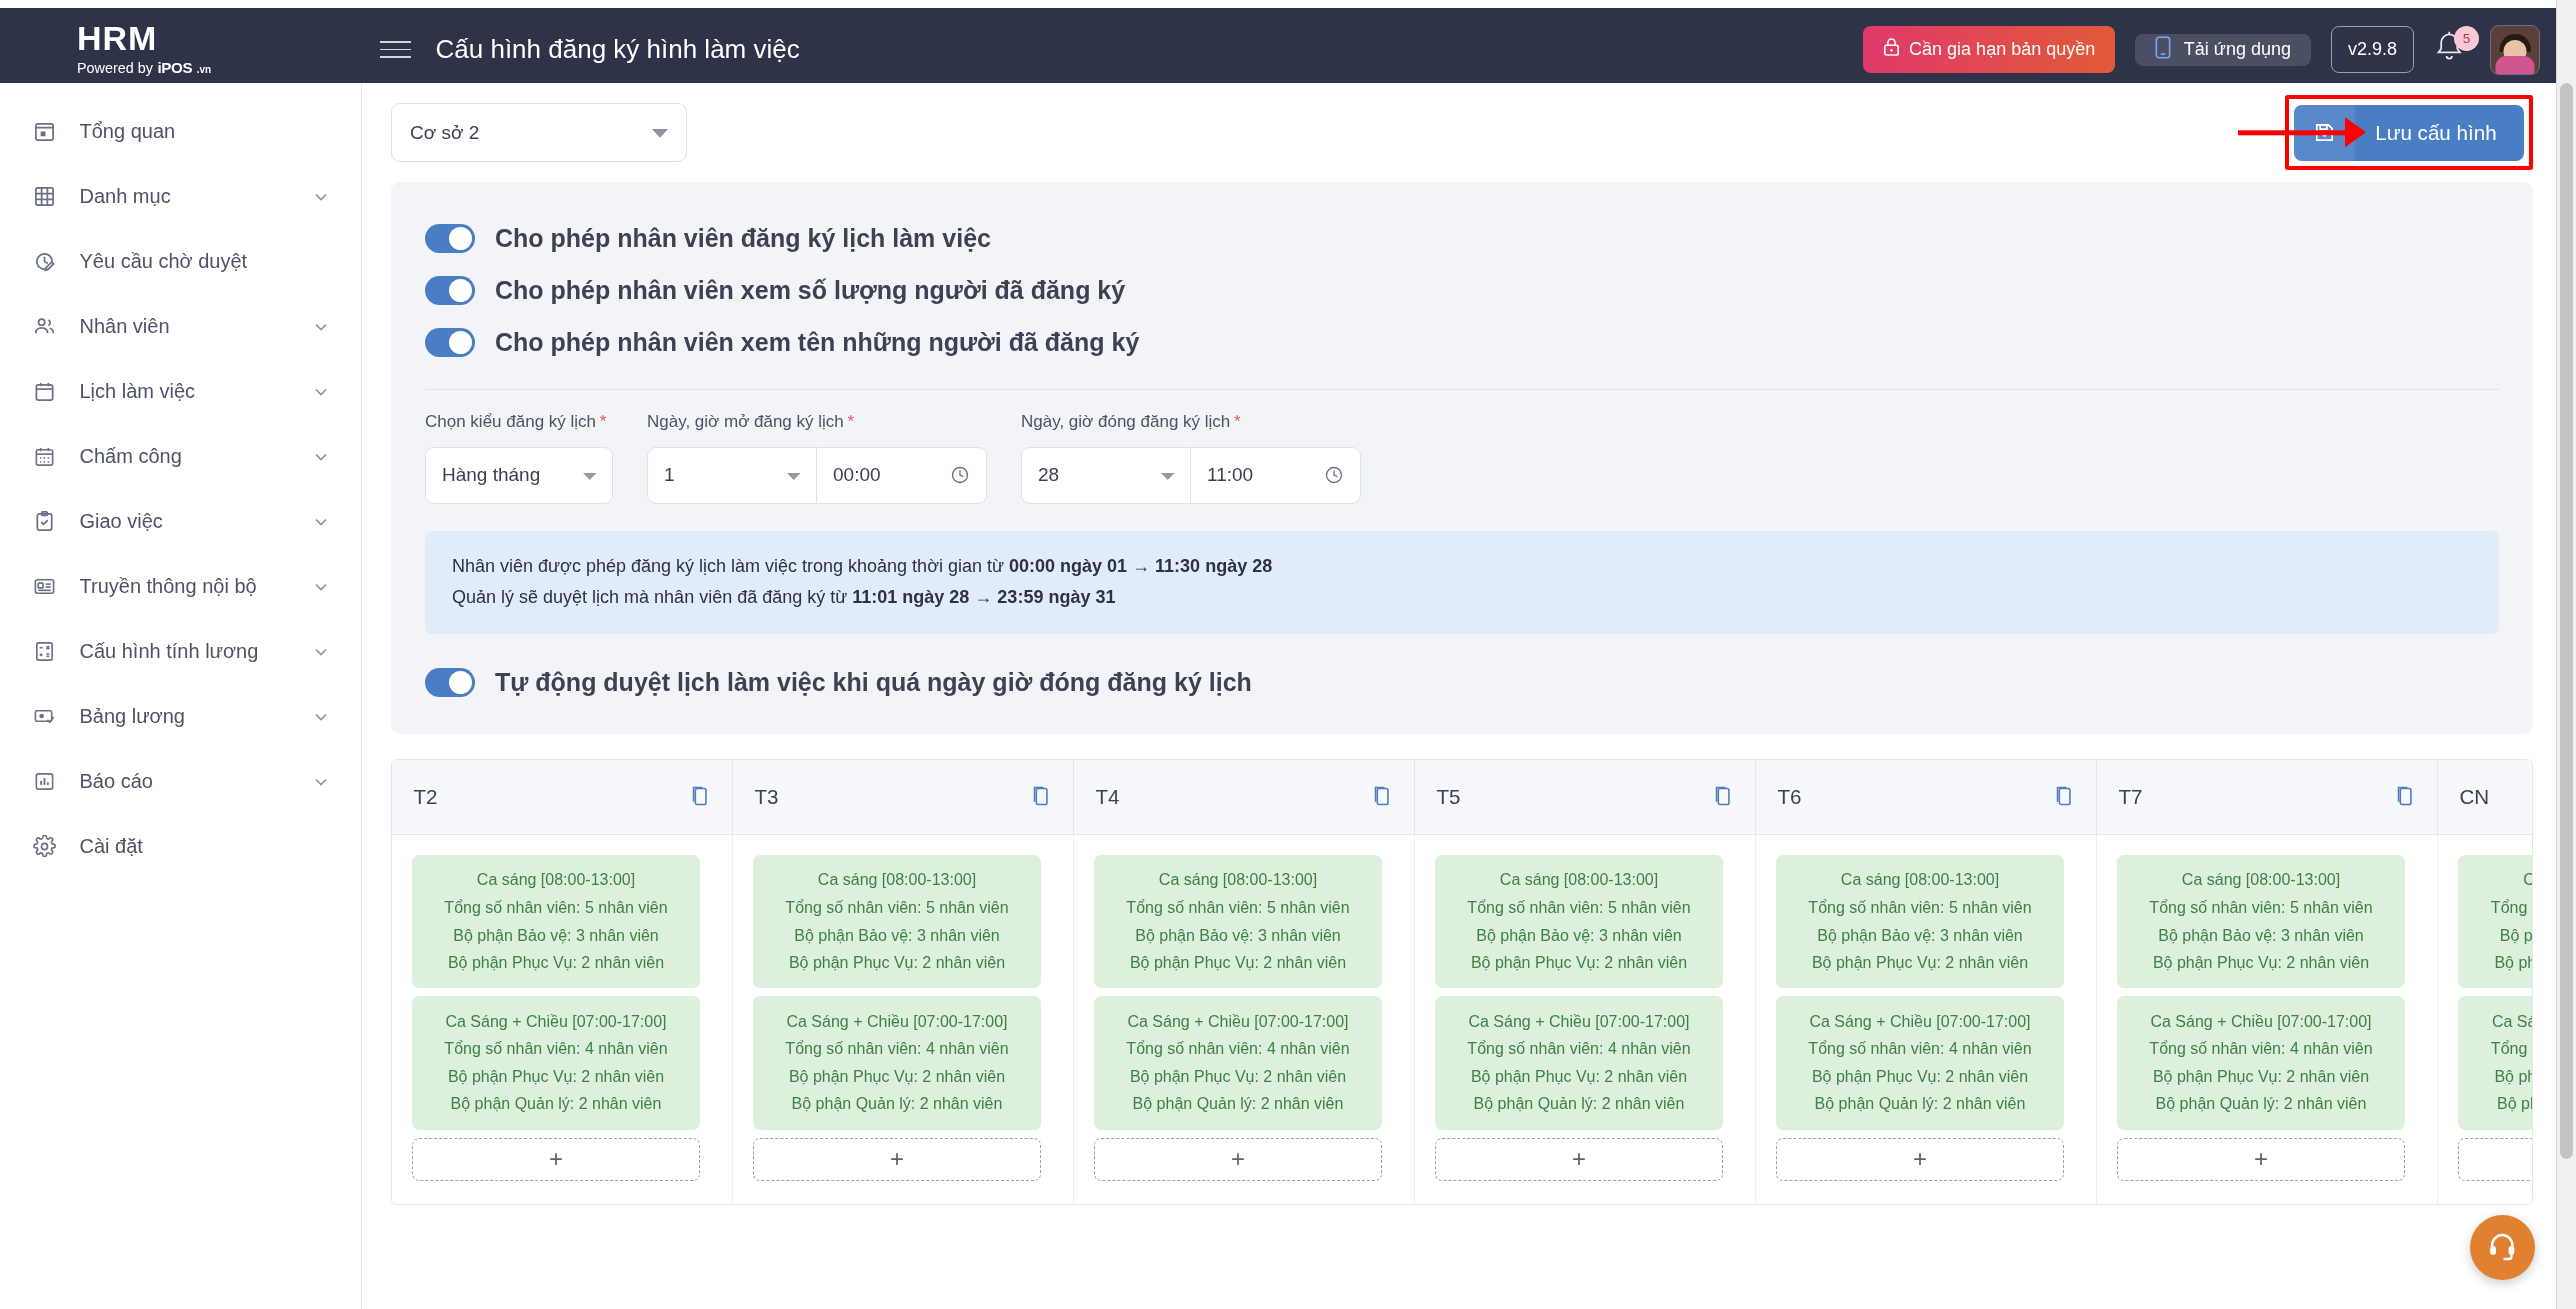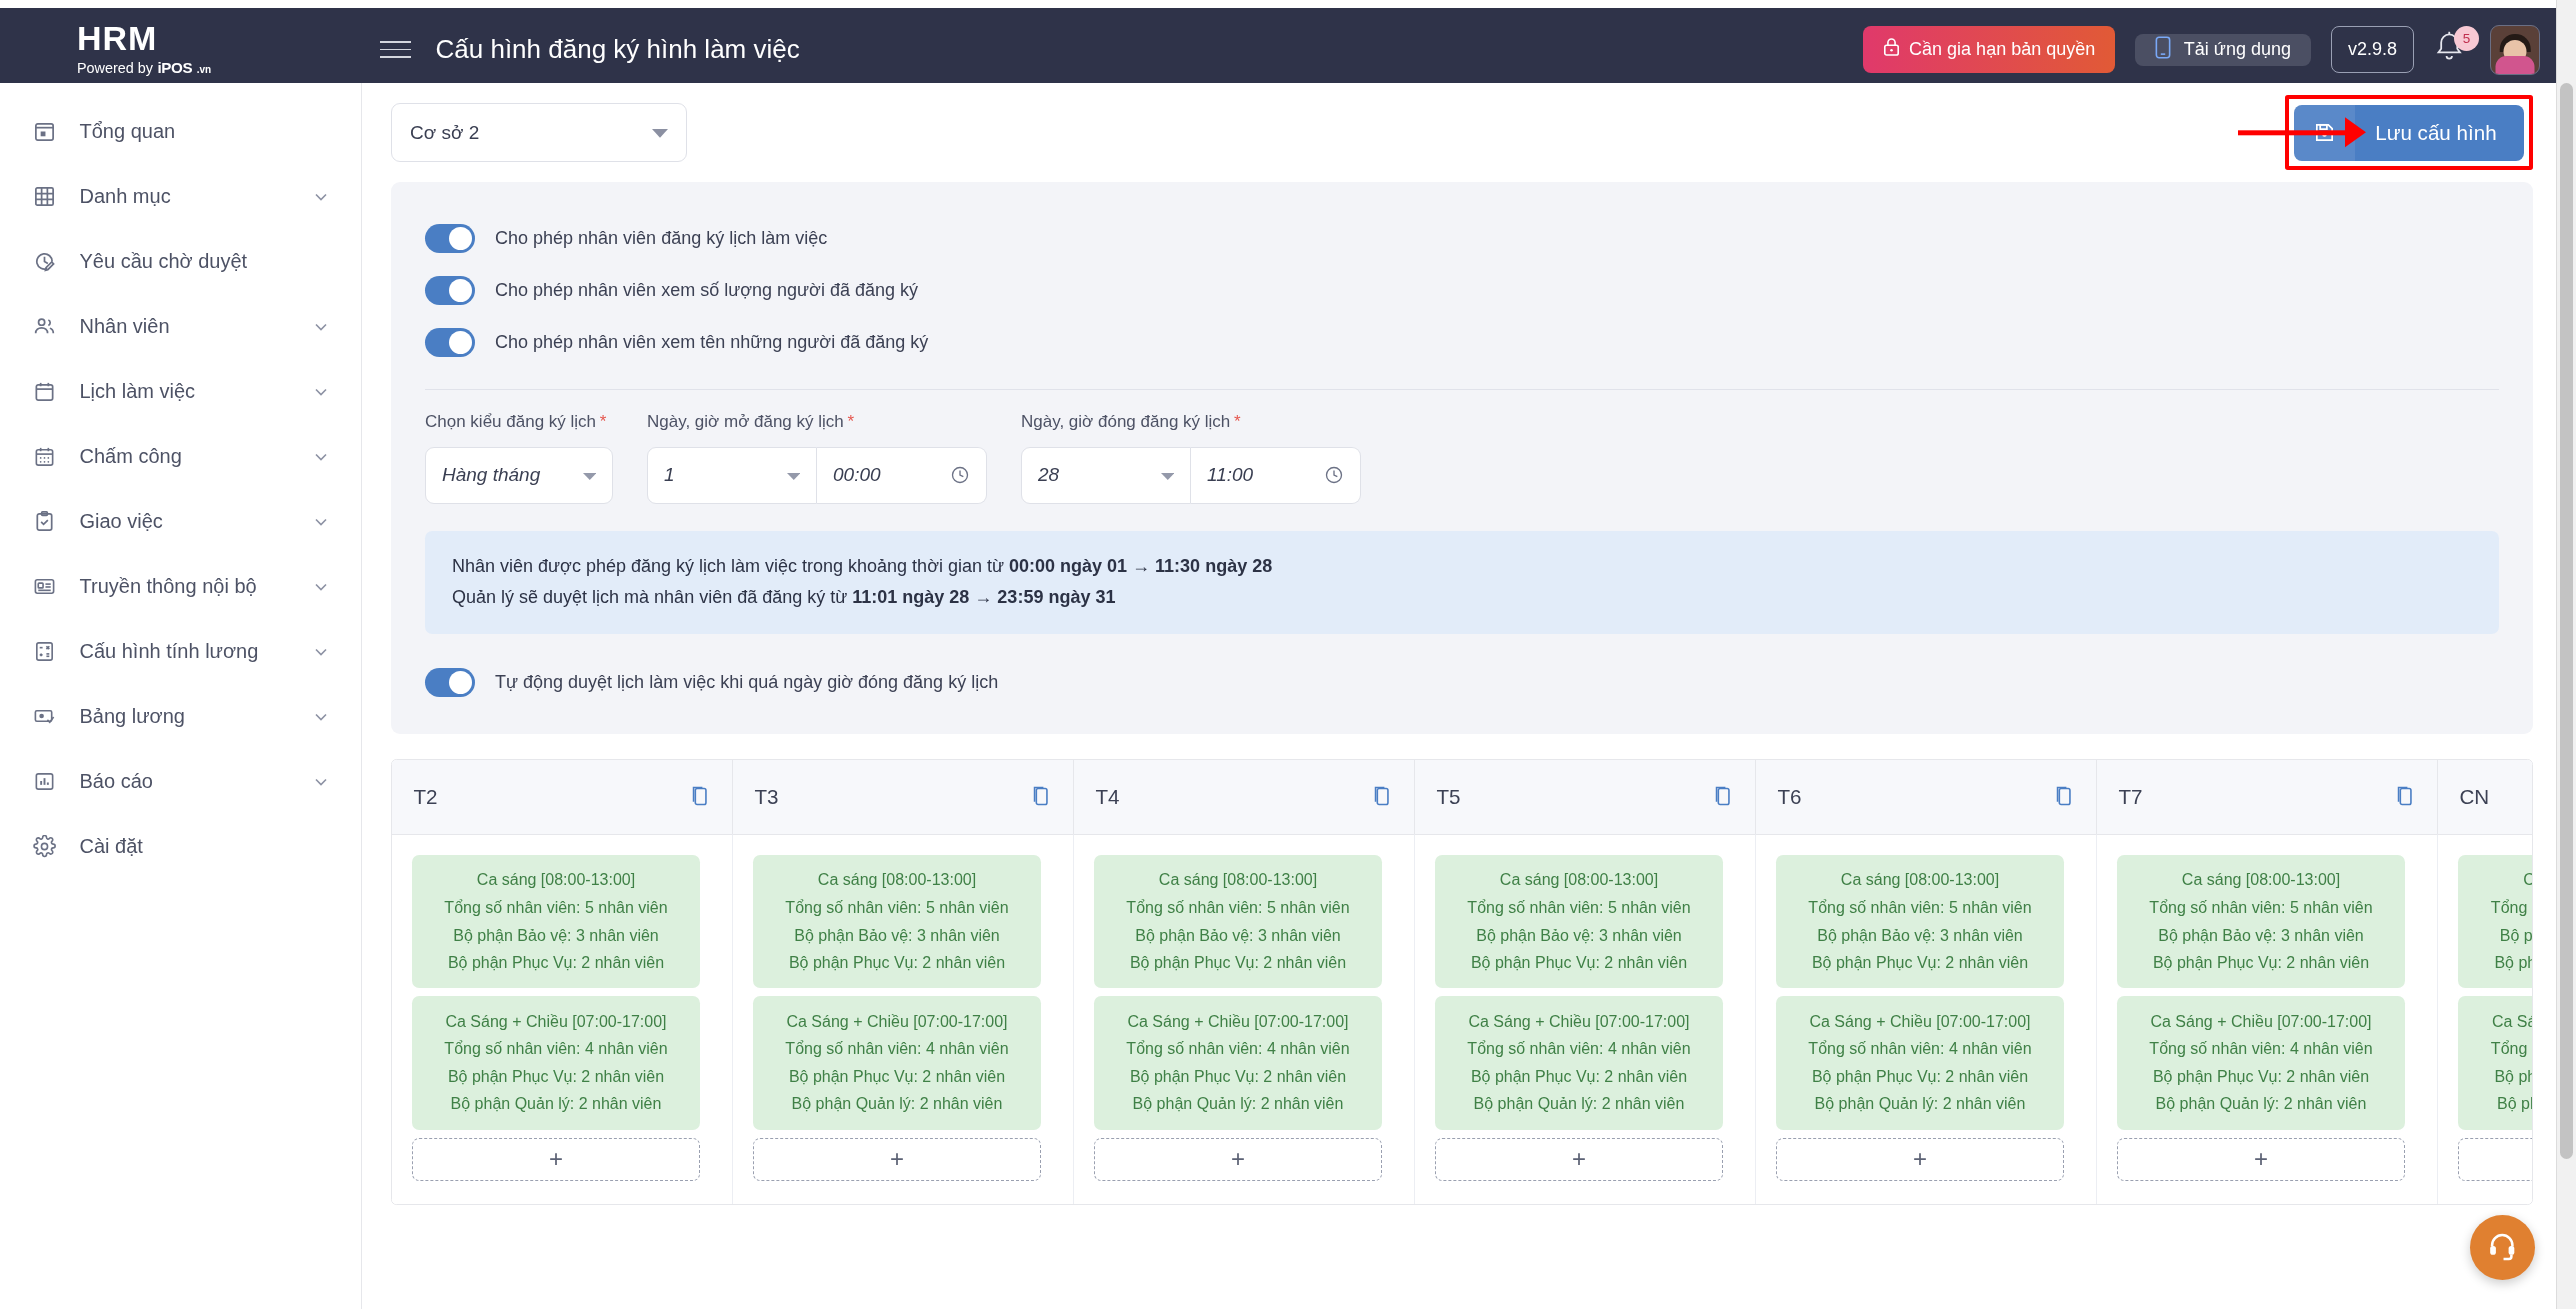--- a/index.html
+++ b/index.html
@@ -159,35 +159,35 @@
   }
   .toggle-row { display: flex; align-items: center; height: 52px; }
   .switch {
     width: 50px; height: 29px; border-radius: 14.4px; background: #4a7ec4;
     position: relative; flex: 0 0 50px; cursor: pointer; margin-right: 20px;
   }
   .switch .knob {
     position: absolute; right: 2.7px; top: 2.7px; width: 23px; height: 23px;
     border-radius: 50%; background: #ffffff;
   }
-  .toggle-label { font-size: 18px; color: #3c4154; }
+  .toggle-label { font-size: 25px; color: #3c4154; font-weight: bold; }
 
   .divider { height: 0.9px; background: #e0e2ea; margin: 20px 0 23px 0; }
 
   .fields-row { display: flex; align-items: flex-start; gap: 0; }
   .field-group { margin-right: 34px; }
   .field-label {
     font-size: 17px; color: #4d5265; margin-bottom: 14.4px; white-space: nowrap;
   }
   .req { color: #e5574f; margin-left: 3.6px; }
   .ctrl-row { display: flex; }
   .ctrl {
     height: 57px; background: #ffffff; border: 0.9px solid #dfe1e8;
     display: flex; align-items: center; padding: 0 16px;
-    font-size: 19px; color: #3a3f52; cursor: pointer; font-style: italic;
+    font-size: 19px; color: #3a3f52; cursor: pointer;
   }
   .ctrl .caret-s { margin-left: auto; color: #9499aa; }
   .ctrl .clock { margin-left: auto; color: #6b7185; display: flex; align-items: center; }
   .r-left { border-radius: 9px 0 0 9px; }
   .r-right { border-radius: 0 9px 9px 0; border-left: none; }
   .r-all { border-radius: 9px; }
   .w-kieu { width: 188px; }
   .w-day { width: 170px; }
   .w-time { width: 170px; }
 

